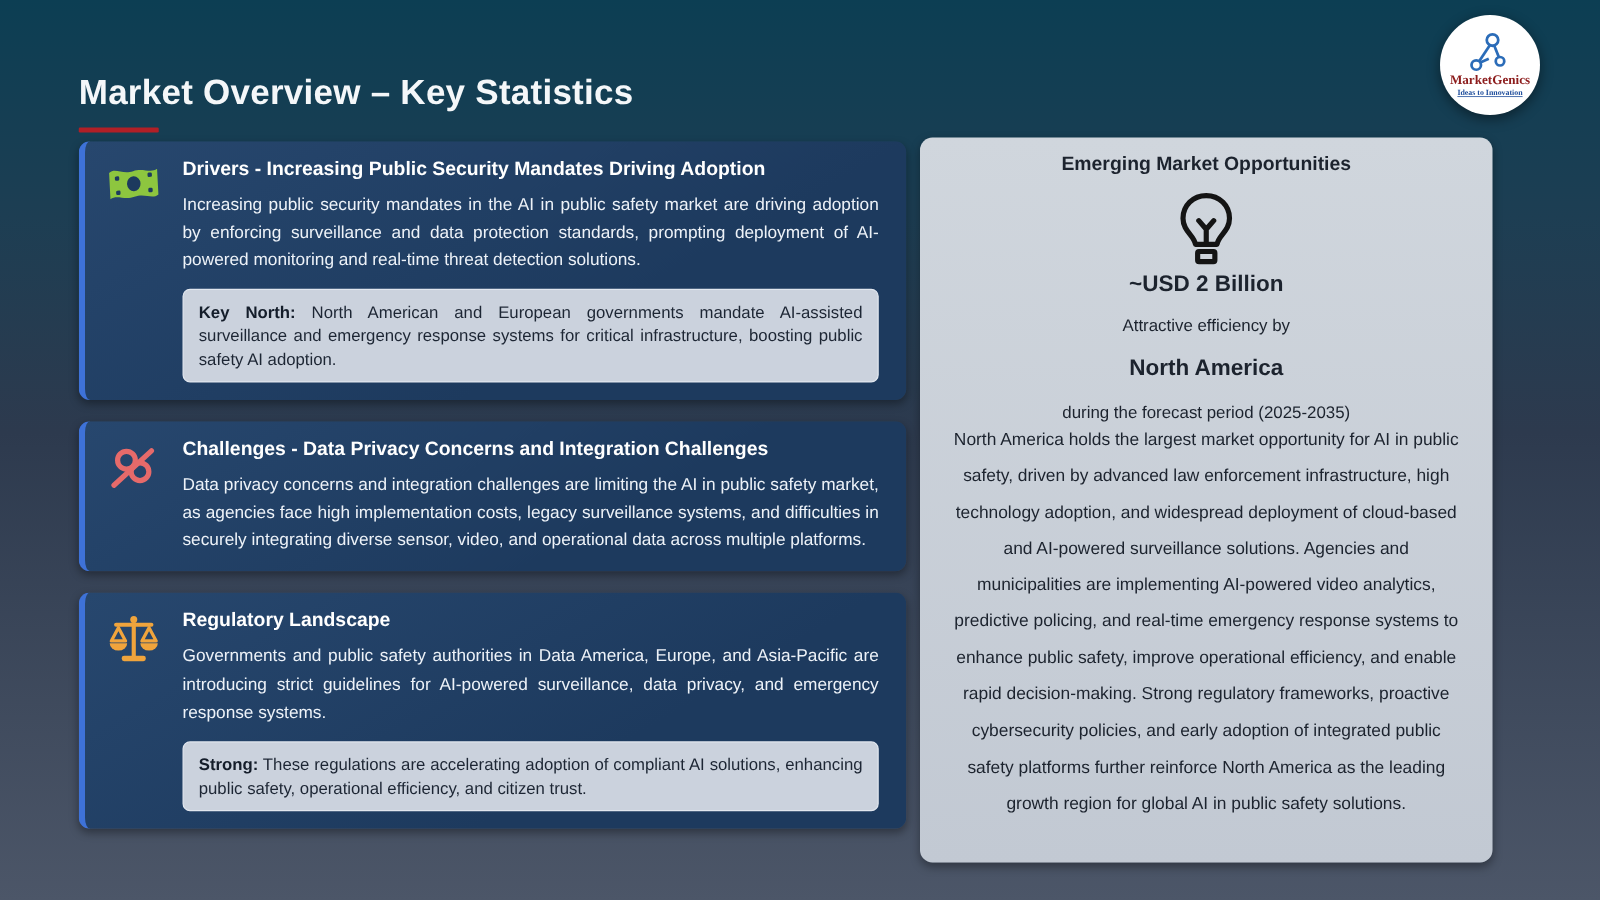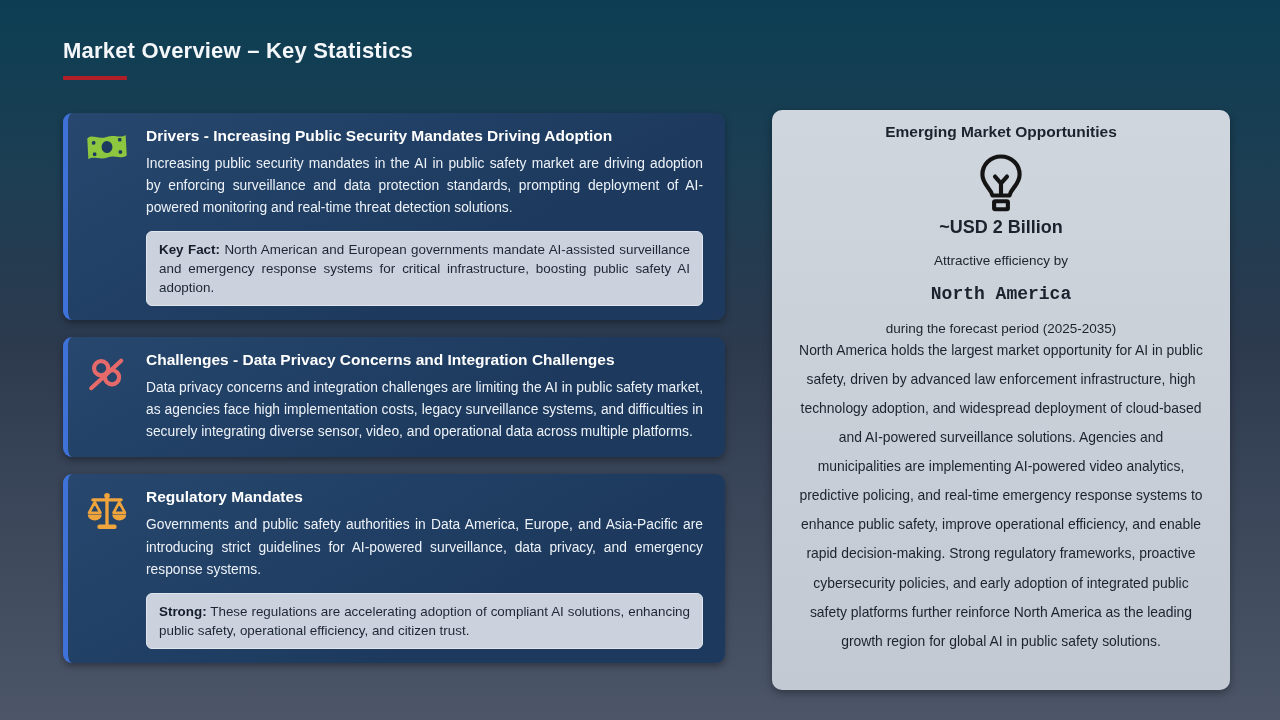--- a/index.html
+++ b/index.html
@@ -6,21 +6,21 @@
   html,body { width:1280px; height:720px; }
   body { font-family:"Liberation Sans", sans-serif; }
 
   .slide {
     position:relative; width:1280px; height:720px; overflow:hidden;
     background:linear-gradient(180deg,#0c3e53 0%,#15405611 0%,#0c3e53 0%,#1d3e53 24%,#2d3a4e 48%,#4c5668 100%);
   }
 
   
   .header { position:absolute; left:63px; top:38px; }
-  .title { color:#f4f7f9; font-size:22px; font-weight:bold; letter-spacing:.2px; }
+  .title { color:#f4f7f9; font-size:28px; font-weight:bold; letter-spacing:.2px;margin-top:20px; }
   .title-underline { width:64px; height:4px; background:#b11f26; margin-top:12px; border-radius:1px; }
 
   .logo-wrap { position:absolute; right:46px; top:10px; width:84px; height:84px;
     filter:drop-shadow(0 3px 5px rgba(0,0,0,.45)); }
 
   
   .left-col { position:absolute; left:63px; top:113px; width:662px; display:flex; flex-direction:column; gap:17px; }
 
   .card {
     position:relative; border-radius:9px; border-left:5px solid #3e72d8;
@@ -34,64 +34,79 @@
   .card-body { color:#edf2f8; font-size:13.8px; line-height:1.6; text-align:justify; }
 
   .callout {
     margin-top:12px; background:#cbd2dd; border:1px solid #e1e6ee; border-radius:6px;
     padding:8px 12px; color:#1d2634; font-size:13.4px; line-height:1.42; text-align:justify;
   }
   .callout-label { font-weight:bold; color:#141d2a; }
 
   
   .panel {
-    position:absolute; left:772px; top:110px; width:458px; height:580px;
+    position:absolute; left:736px; top:110px; width:458px; height:580px;
     background:linear-gradient(180deg,#d0d6dd 0%,#c2c9d3 100%);
     border-radius:10px; box-shadow:0 3px 8px rgba(0,0,0,.35);
     padding:13px 26px 16px 26px; text-align:center; color:#1c232e;
   }
   .panel-title { font-size:15.5px; font-weight:bold; }
   .panel-bulb { margin:12px auto 2px auto; width:56px; height:62px; }
   .panel-value { font-size:18px; font-weight:bold; margin-top:2px; }
   .panel-subtitle { font-size:13.5px; margin-top:15px; }
-  .panel-region { font-size:18px; font-weight:bold; margin-top:16px;font-family:Liberation Mono, monospace; }
+  .panel-region { font-size:18px; font-weight:bold; margin-top:16px; }
   .panel-period { font-size:13.5px; margin-top:17px; }
   .panel-desc { font-size:13.9px; line-height:2.09; }
 </style>
 </head>
 <body>
 
 <div class="slide">
 
   <div class="header">
     <div class="title">Market Overview – Key Statistics</div>
     <div class="title-underline"></div>
   </div>
 
+  <div class="logo-wrap">
+    <svg width="84" height="84" viewBox="0 0 84 84">
+      <circle cx="42" cy="42" r="40" fill="#ffffff"></circle>
+      <g stroke="#2b6cb8" stroke-width="2.2" fill="#ffffff">
+        <line x1="44" y1="23" x2="32" y2="41"></line>
+        <line x1="44" y1="23" x2="50" y2="38"></line>
+        <line x1="32" y1="41" x2="41" y2="37"></line>
+        <circle cx="44" cy="22" r="4.6"></circle>
+        <circle cx="31" cy="42" r="3.8"></circle>
+        <circle cx="50" cy="39" r="3.4"></circle>
+      </g>
+      <text x="42" y="57" text-anchor="middle" font-family="Liberation Serif, serif" font-weight="bold" font-size="10.5" fill="#8c1c1c">MarketGenics</text>
+      <text x="42" y="66" text-anchor="middle" font-family="Liberation Serif, serif" font-weight="bold" font-size="6.3" fill="#1f4e9c" text-decoration="underline">Ideas to Innovation</text>
+    </svg>
+  </div>
 
   <div class="left-col">
 
     <div class="card">
       <div class="card-icon-col">
         <svg width="42" height="34" viewBox="0 0 48 36">
           <g transform="rotate(-3 24 18)">
             <path d="M2 7 C8 2 14 9.5 24 6.5 C33 3.8 40 9.5 46 5.5 L46 29 C40 33.5 34 27 24 30 C15 32.8 8 27 2 31 Z" fill="#8dc63f"></path>
             <ellipse cx="24" cy="18" rx="6.2" ry="6.8" fill="#1d3a5e"></ellipse>
             <rect x="7" y="10.5" width="4" height="4" rx="1.2" fill="#1d3a5e"></rect>
             <rect x="37" y="8.5" width="4" height="4" rx="1.2" fill="#1d3a5e"></rect>
             <rect x="7.5" y="23.5" width="4" height="4" rx="1.2" fill="#1d3a5e"></rect>
             <rect x="37" y="22.5" width="4" height="4" rx="1.2" fill="#1d3a5e"></rect>
           </g>
         </svg>
       </div>
       <div class="card-content">
         <div class="card-title">Drivers - Increasing Public Security Mandates Driving Adoption</div>
         <div class="card-body">Increasing public security mandates in the AI in public safety market are driving adoption by enforcing surveillance and data protection standards, prompting deployment of AI-powered monitoring and real-time threat detection solutions.</div>
         <div class="callout">
-          <span class="callout-label">Key Fact:</span>
+          <span class="callout-label">Key North:</span>
           <span>North American and European governments mandate AI-assisted surveillance and emergency response systems for critical infrastructure, boosting public safety AI adoption.</span>
         </div>
       </div>
     </div>
 
     <div class="card">
       <div class="card-icon-col">
         <svg width="40" height="40" viewBox="0 0 48 48">
           <g fill="none" stroke="#e66a6a" stroke-width="5" stroke-linecap="round">
             <circle cx="17" cy="17" r="8.5"></circle>
@@ -115,21 +130,21 @@
             <rect x="22.1" y="7" width="3.8" height="31"></rect>
             <rect x="13" y="37.5" width="22" height="5" rx="2.2"></rect>
           </g>
           <path d="M10 12 L3.5 24 L16.5 24 Z" fill="none" stroke="#f0a43c" stroke-width="3" stroke-linejoin="round"></path>
           <path d="M2 26 a8 6.8 0 0 0 16 0 Z" fill="#f0a43c"></path>
           <path d="M38 12 L31.5 24 L44.5 24 Z" fill="none" stroke="#f0a43c" stroke-width="3" stroke-linejoin="round"></path>
           <path d="M30 26 a8 6.8 0 0 0 16 0 Z" fill="#f0a43c"></path>
         </svg>
       </div>
       <div class="card-content">
-        <div class="card-title">Regulatory Mandates</div>
+        <div class="card-title">Regulatory Landscape</div>
         <div class="card-body">Governments and public safety authorities in Data America, Europe, and Asia-Pacific are introducing strict guidelines for AI-powered surveillance, data privacy, and emergency response systems.</div>
         <div class="callout">
           <span class="callout-label">Strong:</span>
           <span>These regulations are accelerating adoption of compliant AI solutions, enhancing public safety, operational efficiency, and citizen trust.</span>
         </div>
       </div>
     </div>
 
   </div>
 

